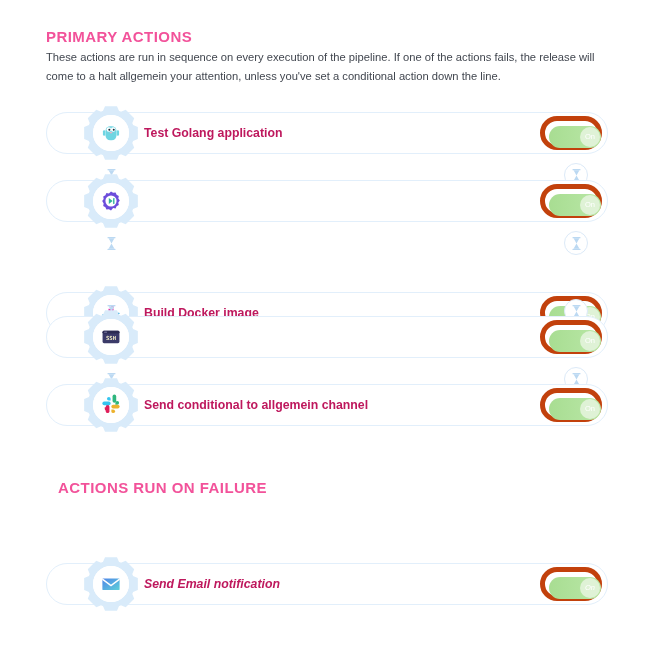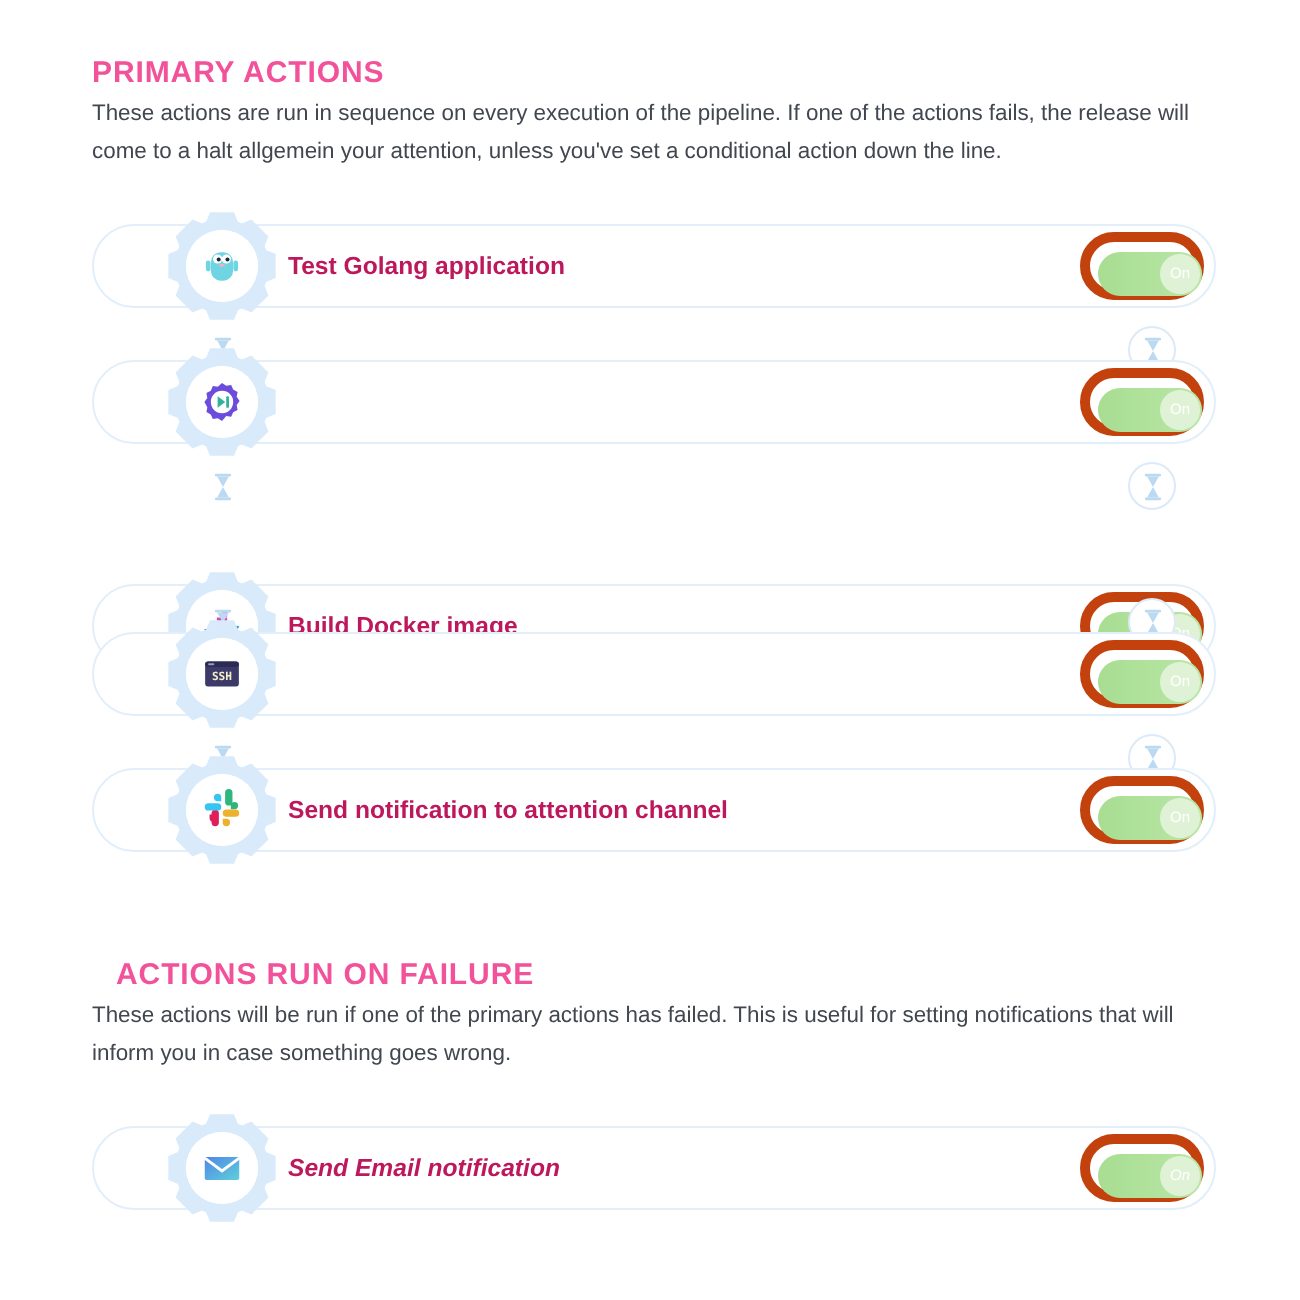--- a/index.html
+++ b/index.html
@@ -370,33 +370,32 @@
               <path d="M8.3 14.4a2 2 0 0 1 2 2v5a2 2 0 1 1-4 0v-5a2 2 0 0 1 2-2z" fill="#e01e5a" transform="translate(0,-2.6)"></path>
               <path d="M9.6 7.2a2 2 0 1 1 2-2v2h-2z" fill="#36c5f0"></path>
               <path d="M9.6 8.3a2 2 0 0 1 0 4h-5a2 2 0 1 1 0-4h5z" fill="#36c5f0"></path>
               <path d="M16.8 9.6a2 2 0 1 1 2 2h-2v-2z" fill="#2eb67d"></path>
               <path d="M15.7 9.6a2 2 0 0 1-2-2v-5a2 2 0 1 1 4 0v5a2 2 0 0 1-2 2z" fill="#2eb67d"></path>
               <path d="M14.4 16.8a2 2 0 1 1-2 2v-2h2z" fill="#ecb22e"></path>
               <path d="M14.4 15.7a2 2 0 0 1 0-4h5a2 2 0 1 1 0 4h-5z" fill="#ecb22e"></path>
             </svg>
           </div>
         </div>
-        <div class="row-title">Send notification to attention channel</div>
+        <div class="row-title">Send conditional to allgemein channel</div>
         <div class="toggle-wrap">
           <div class="toggle">
             <div class="toggle-knob"></div>
             <div class="toggle-label">On</div>
           </div>
         </div>
       </div>
     </div>
 
   <div class="section-label" style="top:479px;margin-left:12px;">ACTIONS RUN ON FAILURE</div>
 
-  <div class="section-copy" style="top:499px;">These actions will be run if one of the primary actions has failed. This is useful for setting notifications that will inform you in case something goes wrong.</div>
 
   <div class="actions-group" id="failure-group" style="top:563px; height:60px;">
       <div class="action-row" style="top: 0px; font-style: italic;">
         <div class="row-card"></div>
         <div class="gear-badge">
           <svg viewBox="0 0 58 58">
             <circle cx="29" cy="29" r="23.5" fill="#d9ebfa"></circle>
             <path d="M49.81,20.45 L55.84,23.00 L55.84,35.00 L49.81,37.55 L49.76,37.67 L52.22,43.73 L43.73,52.22 L37.67,49.76 L37.55,49.81 L35.00,55.84 L23.00,55.84 L20.45,49.81 L20.33,49.76 L14.27,52.22 L5.78,43.73 L8.24,37.67 L8.19,37.55 L2.16,35.00 L2.16,23.00 L8.19,20.45 L8.24,20.33 L5.78,14.27 L14.27,5.78 L20.33,8.24 L20.45,8.19 L23.00,2.16 L35.00,2.16 L37.55,8.19 L37.67,8.24 L43.73,5.78 L52.22,14.27 L49.76,20.33 Z" fill="#d9ebfa"></path>
             <circle cx="29" cy="29" r="18" fill="#ffffff"></circle>
           </svg>

